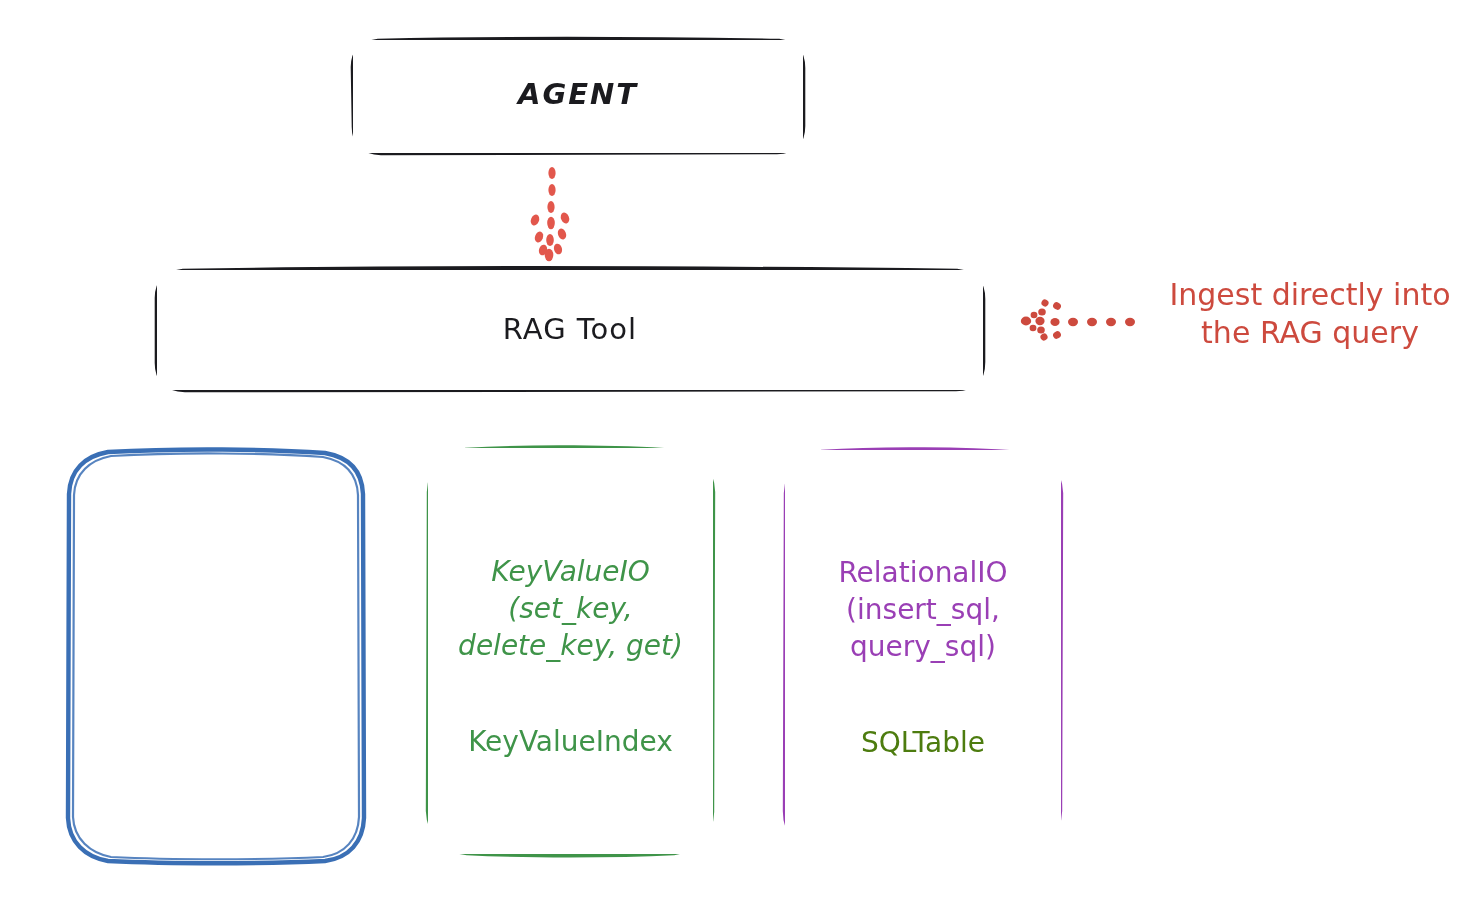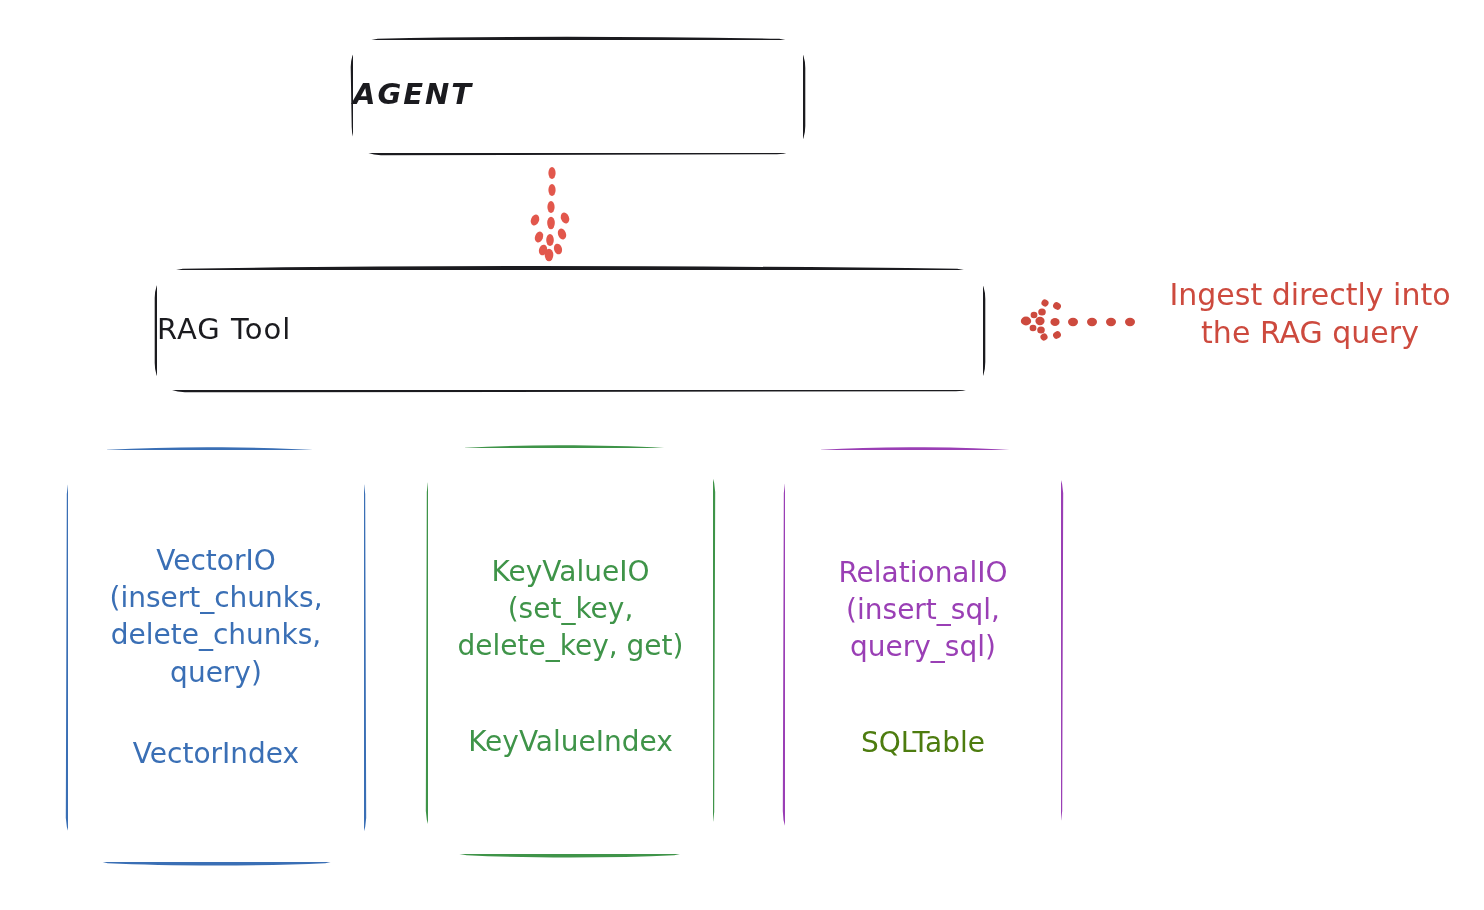--- a/index.html
+++ b/index.html
@@ -23,21 +23,21 @@
     height: 910px;
   }
 
   
   .node {
     position: absolute;
     box-sizing: border-box;
     background: #ffffff;
     display: flex;
     align-items: center;
-    justify-content: flex-start;
+    justify-content: center;
     text-align: center;
   }
 
   .node-label {
     font-family: "DejaVu Sans", sans-serif;
     letter-spacing: 0.5px;
     white-space: pre-line;
     line-height: 1.24;
   }
 
@@ -88,21 +88,21 @@
     white-space: pre-line;
     font-weight: 500;
   }
 
   #vector-card  { left: 68px;  top: 450px; width: 296px; height: 412px; }
   #keyvalue-card{ left: 428px; top: 448px; width: 285px; height: 406px; }
   #relational-card { left: 785px; top: 450px; width: 276px; height: 468px; }
 
   #vector-card .api-label      { margin-top: 92px; }
   #vector-card .index-label    { margin-top: 44px; }
-  #keyvalue-card .api-label    { margin-top: 105px; }
+  #keyvalue-card .api-label    { margin-top: 105px; font-style: italic; }
   #keyvalue-card .index-label  { margin-top: 58px; }
   #relational-card .api-label  { margin-top: 104px; }
   #relational-card .index-label{ margin-top: 58px; }
 
   
   #annotation-text {
     position: absolute;
     left: 1145px;
     top: 276px;
     width: 330px;
@@ -235,27 +235,20 @@
   </svg>
 
   <div class="node" id="agent-box">
     <span class="node-label">AGENT</span>
   </div>
 
   <div class="node" id="ragtool-box">
     <span class="node-label">RAG Tool</span>
   </div>
 
-  <div class="provider-card" id="vector-card">
-    <span class="api-label" style="color: rgb(58, 111, 181);">VectorIO
-(insert_chunks,
-delete_chunks,
-query)</span>
-    <span class="index-label" style="color: rgb(58, 111, 181);">VectorIndex</span>
-  </div>
 
   <div class="provider-card" id="keyvalue-card">
     <span class="api-label" style="color: rgb(63, 148, 73);">KeyValueIO
 (set_key,
 delete_key, get)</span>
     <span class="index-label" style="color: rgb(63, 148, 73);">KeyValueIndex</span>
   </div>
 
   <div class="provider-card" id="relational-card">
     <span class="api-label" style="color: rgb(154, 63, 181);">RelationalIO

